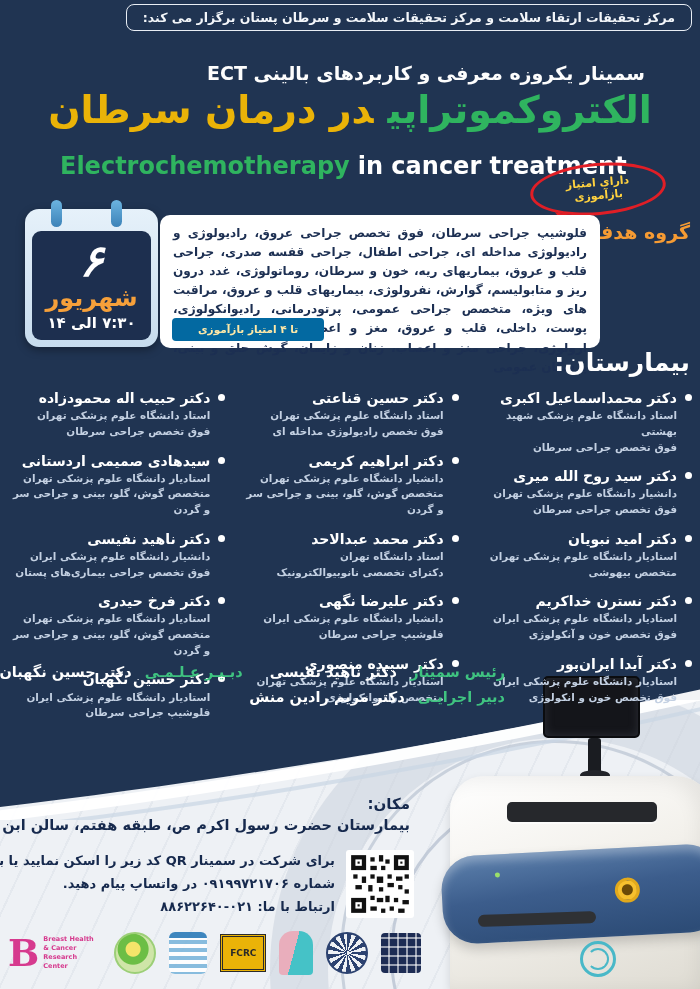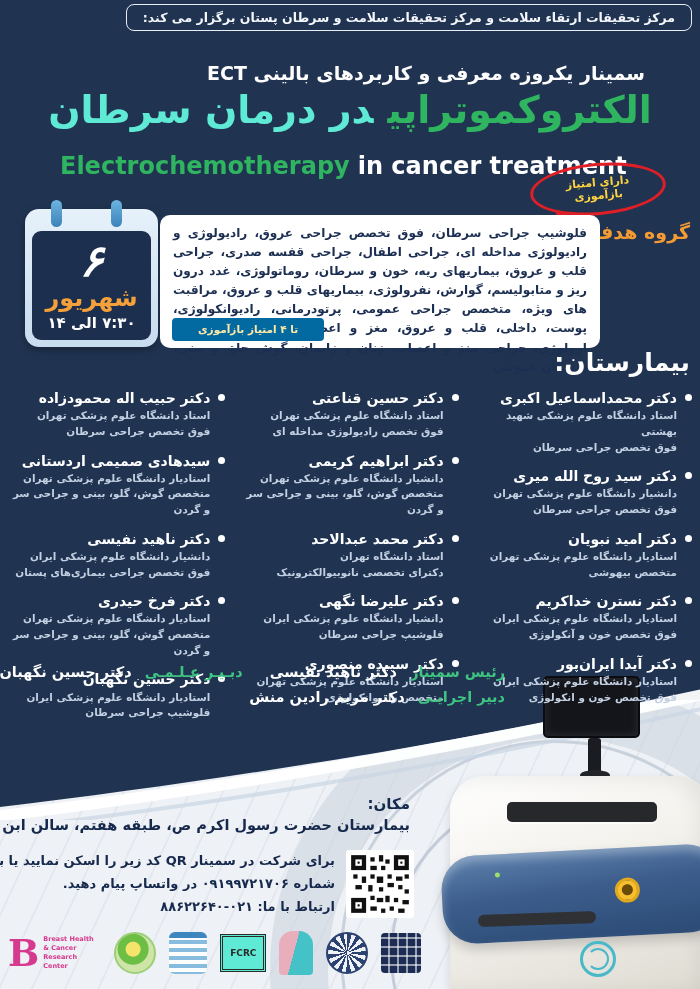--- a/index.html
+++ b/index.html
@@ -13,21 +13,21 @@
   .organizer-box{
     position:absolute;top:4px;right:8px;z-index:6;
     border:1.5px solid #e9eef5;border-radius:8px;
     padding:5px 16px;font-size:12.5px;font-weight:600;color:#f3f6fa;white-space:nowrap;
   }
   .subtitle{position:absolute;top:62px;right:55px;width:392px;z-index:6;
     text-align:center;font-size:19px;font-weight:600;color:#fdfdfd;white-space:nowrap;}
   .title-fa{position:absolute;top:88px;left:0;right:0;z-index:6;
     text-align:center;font-size:38px;font-weight:bold;white-space:nowrap;}
   .title-fa .green{color:#2fb45f;}
-  .title-fa .white{color:#5eead4;margin-right:14px;}
+  .title-fa .white{color:#eab308;margin-right:14px;}
   .title-en{position:absolute;top:152px;left:60px;width:470px;z-index:6;direction:ltr;
     text-align:center;font-size:24px;font-weight:bold;white-space:nowrap;}
   .title-en .green{color:#2fb45f;}
   .title-en .white{color:#ffffff;margin-left:8px;}
   
   .credit-bubble{
     position:absolute;top:163px;left:530px;width:136px;height:52px;z-index:6;
     border:3.5px solid #e01e26;border-radius:50%;transform:rotate(-5deg);
     display:flex;align-items:center;justify-content:center;
     color:#ffd23f;font-size:11px;font-weight:bold;text-align:center;padding:4px 8px;
@@ -99,21 +99,21 @@
   .logo-bh .b{font-size:37px;font-weight:bold;color:#d63a8e;line-height:1;font-family:"DejaVu Serif","Liberation Serif",serif;}
   .logo-bh .t{font-size:6.5px;color:#d63a8e;line-height:1.35;direction:ltr;text-align:left;width:58px;font-weight:bold;}
   .logo-green{width:42px;height:42px;border-radius:50%;
     background:radial-gradient(circle at 45% 40%,#f4e46a 0 7px,#6cbe45 8px 15px,#cfe5a8 16px);
     border:2px solid #9ccf77;}
   .logo-column{width:38px;height:42px;border-radius:6px;
     background:
       linear-gradient(180deg,#2b7bb9 0 6px,transparent 6px),
       repeating-linear-gradient(180deg,#7db7dc 0 4px,#ffffff 4px 8px);
     opacity:.9;}
-  .logo-fcrc{width:46px;height:38px;background:#5eead4;border:3px double #2a2a2a;
+  .logo-fcrc{width:46px;height:38px;background:#eab308;border:3px double #2a2a2a;
     color:#2a2a2a;font-size:9px;font-weight:bold;direction:ltr;}
   .logo-teal{width:34px;height:44px;border-radius:14px 14px 4px 4px;
     background:linear-gradient(105deg,#e9aebc 0 45%,#45c2c7 45%);}
   .logo-flower{width:42px;height:42px;border-radius:50%;
     background:repeating-conic-gradient(#2c4270 0 14deg,#eef1f5 14deg 28deg);
     border:2px solid #2c4270;}
   .logo-square{width:40px;height:40px;border-radius:4px;background:#1d2c54;
     background-image:
       repeating-linear-gradient(0deg,transparent 0 7px,rgba(255,255,255,.55) 7px 9px),
       repeating-linear-gradient(90deg,transparent 0 7px,rgba(255,255,255,.55) 7px 9px);}

